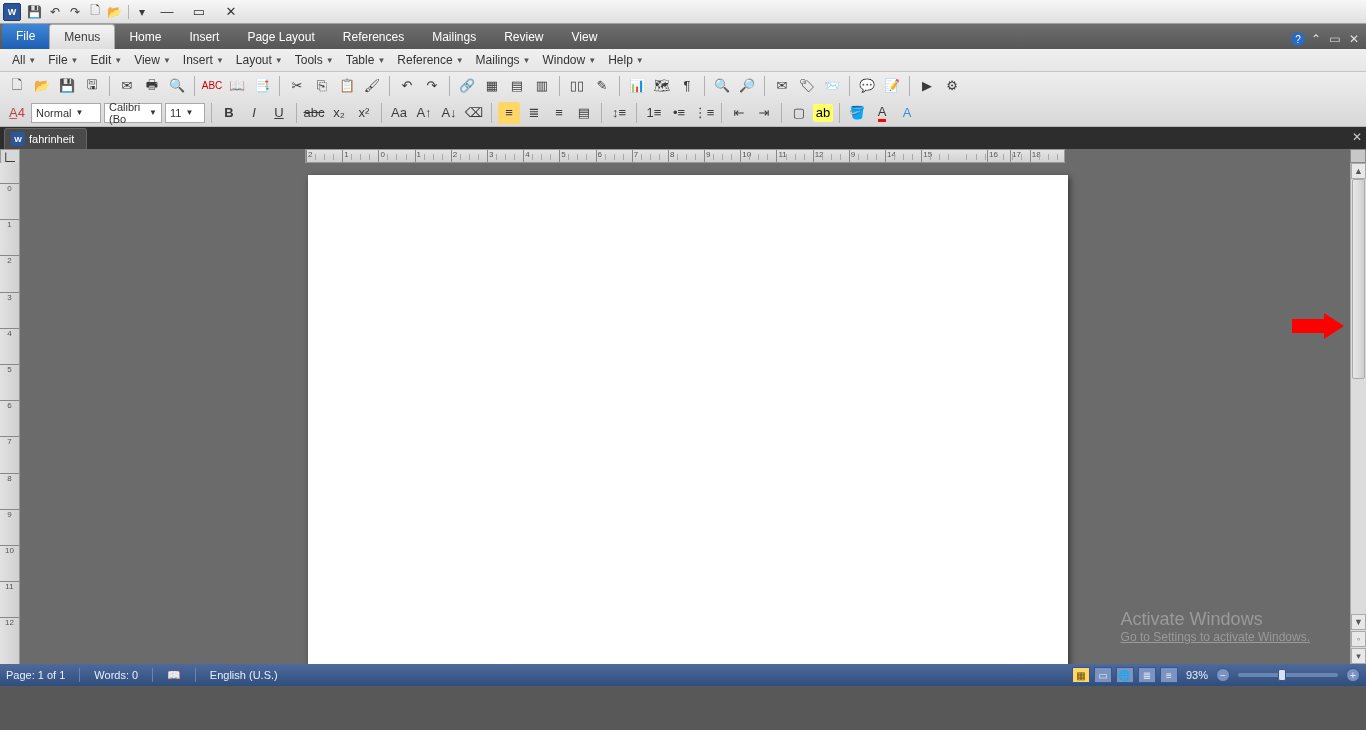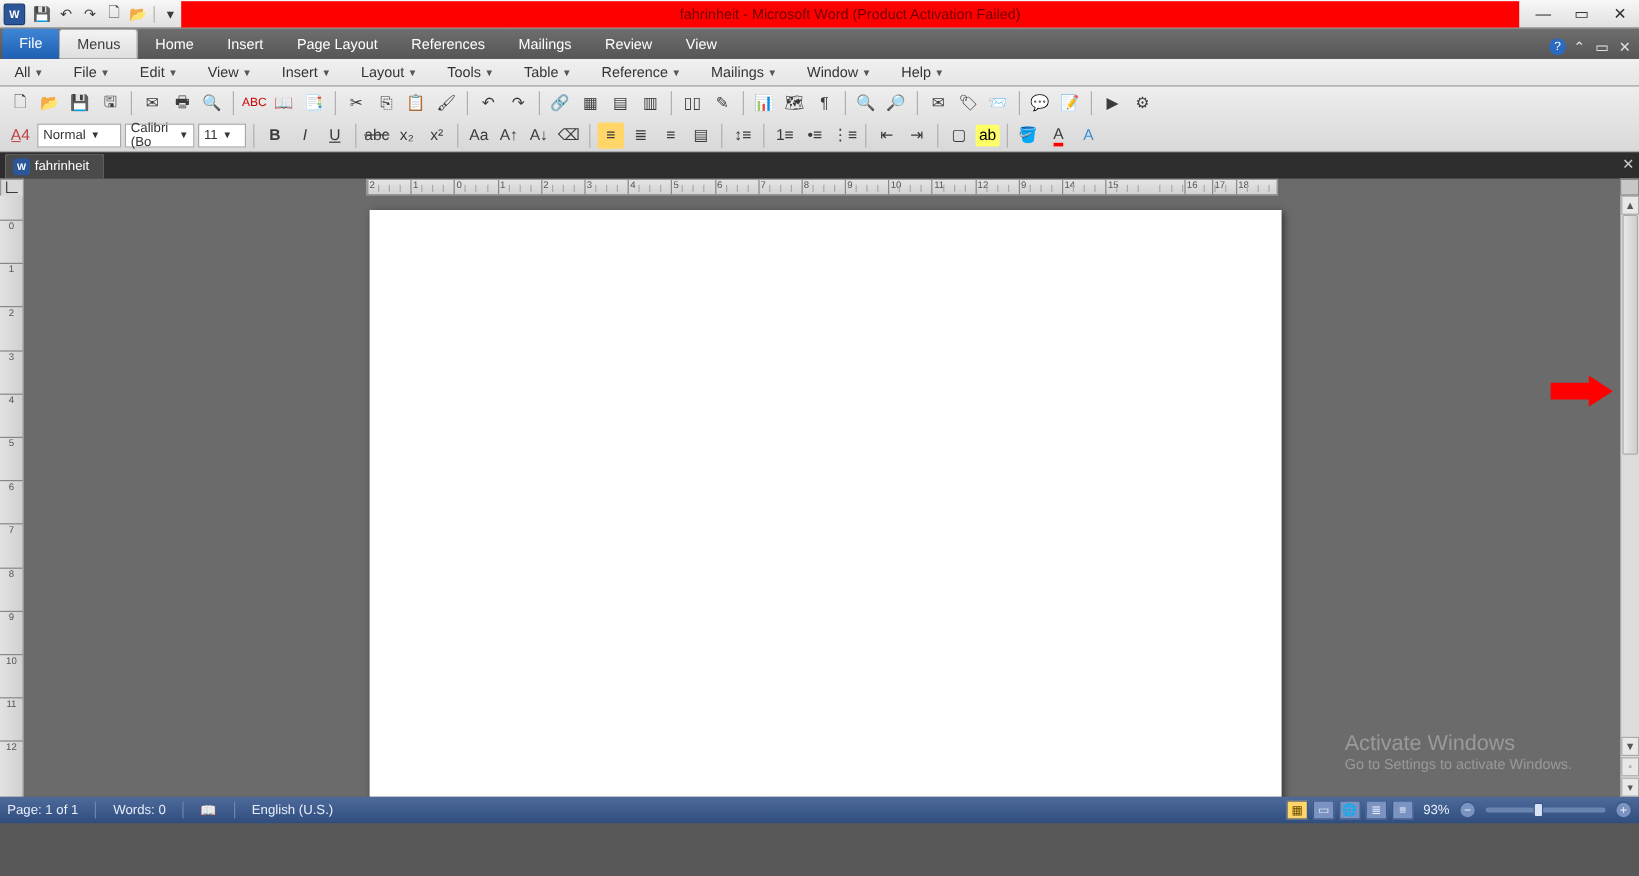--- a/index.html
+++ b/index.html
@@ -18,21 +18,21 @@
 
 .ribbontabs { height: 25px; background: linear-gradient(#6e6e6e,#565656); display: flex; align-items: flex-end; padding-left: 2px; font-size: 12px; color: #fff; position: relative; }
 .ribbontabs .tab { padding: 4px 14px 5px; height: 23px; display:flex; align-items:center; }
 .ribbontabs .tab.filetab { background: linear-gradient(#3f86d6,#1e5fb3); color: #fff; border-radius: 3px 3px 0 0; height:25px;}
 .ribbontabs .tab.active { background: linear-gradient(#f3f3f3,#dedede); color: #3b3b3b; border-radius: 3px 3px 0 0; height:25px; border:1px solid #aaa; border-bottom:none;}
 .ribbontabs .rightctrl { position:absolute; right:4px; bottom:3px; display:flex; gap:3px; align-items:center;}
 .ribbontabs .rightctrl span{ font-size:12px; color:#e0e0e0; width:16px; text-align:center;}
 .ribbontabs .rightctrl .help{ background:#2a6ac1; color:#fff; border-radius:50%; width:14px;height:14px;font-size:10px;display:flex;align-items:center;justify-content:center;}
 
 
-.menurow { height: 23px; background: linear-gradient(#f0f0f0,#e6e6e6); display:flex; align-items:center; font-size:12px; color:#333; padding-left:6px; gap:13px; border-bottom:1px solid #c5c5c5;}
+.menurow { height: 23px; background: linear-gradient(#f0f0f0,#e6e6e6); display:flex; align-items:center; font-size:12px; color:#333; padding-left:6px; gap:0; border-bottom:1px solid #c5c5c5;}
 .menurow .mitem{ padding:3px 6px; display:flex; align-items:center; gap:3px;}
 .menurow .dar{ font-size:8px; color:#555;}
 
 
 .toolrows{ background:linear-gradient(#eeeeee,#d8d8d8); border-bottom:1px solid #b9b9b9;}
 .trow{ height:27px; display:flex; align-items:center; padding-left:6px; gap:3px;}
 .tbtn{ width:22px; height:22px; display:flex; align-items:center; justify-content:center; font-size:13px; color:#3b3b3b; border-radius:2px;}
 .tsep{ width:1px; height:20px; background:#b0b0b0; margin:0 3px;}
 .tselect{ height:20px; background:#fff; border:1px solid #a9a9a9; font-size:11px; padding:0 4px; display:flex; align-items:center; gap:4px; color:#333;}
 .tselect .dar{font-size:8px;}
@@ -57,21 +57,21 @@
 .page{ position:absolute; top:10px; left:288px; width:760px; height:1000px; background:#fff; box-shadow:2px 2px 6px rgba(0,0,0,.5);}
 .vscroll{ width:16px; background:#dcdcdc; border-left:1px solid #aaa; position:relative;}
 .vscroll .arrow{ height:16px; background:#e8e8e8; border:1px solid #aaa; display:flex;align-items:center;justify-content:center;font-size:9px;color:#555;}
 .vscroll .thumb{ position:absolute; top:16px; left:1px; right:1px; height:200px; background:linear-gradient(90deg,#e8e8e8,#cfcfcf); border:1px solid #aaa; border-radius:2px;}
 .vscroll .splitbox{ position:absolute; top:0; right:0; width:16px; height:14px; background:#c7c7c7; border:1px solid #888;}
 .redarrow{ position:absolute; top:164px; right:22px; }
 .redarrow svg{ width:52px; height:26px;}
 
 
 .watermark{ position:absolute; right:40px; bottom:20px; color:#9a9a9a; font-size:18px;}
-.watermark .sub{ font-size:12px; color:#9a9a9a;}
+.watermark .sub{ font-size:12px; color:#9a9a9a;text-decoration:underline;}
 
 
 .statusbar{ height:22px; background:linear-gradient(#4d6a9a,#2f4d7d); display:flex; align-items:center; font-size:11px; color:#e8eefb; padding:0 6px; gap:14px; position:relative;}
 .statusbar .sseg{ display:flex; align-items:center; gap:4px;}
 .statusbar .ssep{ width:1px; height:14px; background:#6b85b3;}
 .statusbar .right{ margin-left:auto; display:flex; align-items:center; gap:4px;}
 .viewbtn{ width:18px; height:16px; background:#7a93c0; border:1px solid #3a5688; display:flex;align-items:center;justify-content:center; font-size:10px;}
 .viewbtn.active{ background:#ffd667; color:#6b4e00;}
 .zslider{ width:100px; height:4px; background:#6b85b3; border-radius:2px; position:relative; margin:0 4px;}
 .zslider .zthumb{ position:absolute; top:-4px; left:40%; width:8px;height:12px; background:#d7e2f5; border:1px solid #3a5688; border-radius:2px;}
@@ -89,21 +89,20 @@
   <div class="wicon">W</div>
   <div class="qat">
     <div class="qbtn">💾</div>
     <div class="qbtn">↶</div>
     <div class="qbtn">↷</div>
     <div class="qbtn">🗋</div>
     <div class="qbtn">📂</div>
     <div class="qsep"></div>
     <div class="qbtn">▾</div>
   </div>
-  <div class="redband">fahrinheit - Microsoft Word (Product Activation Failed)</div>
   <div class="winbtns">
     <div class="winbtn">—</div>
     <div class="winbtn">▭</div>
     <div class="winbtn close">✕</div>
   </div>
 </div>
 
 <div class="ribbontabs">
   <div class="tab filetab">File</div>
   <div class="tab active">Menus</div>

